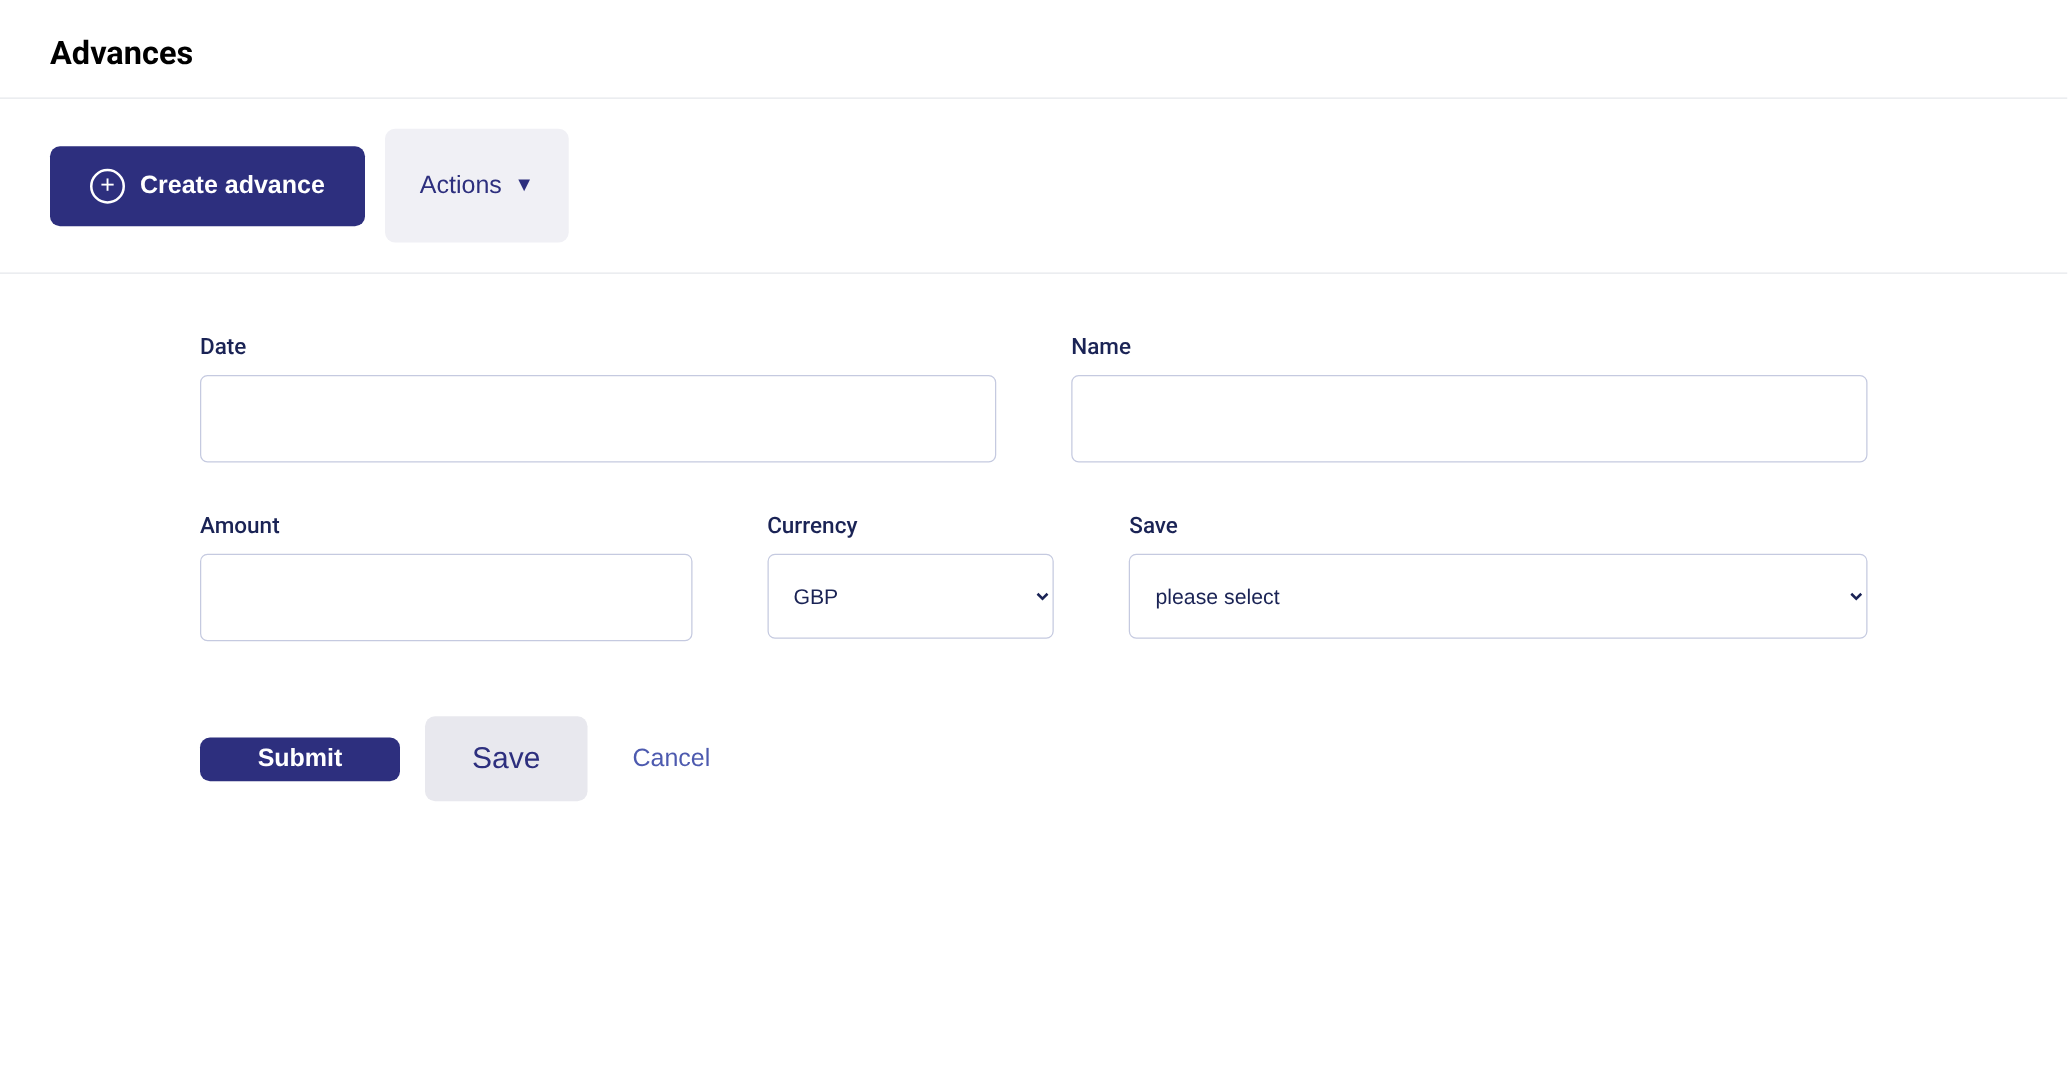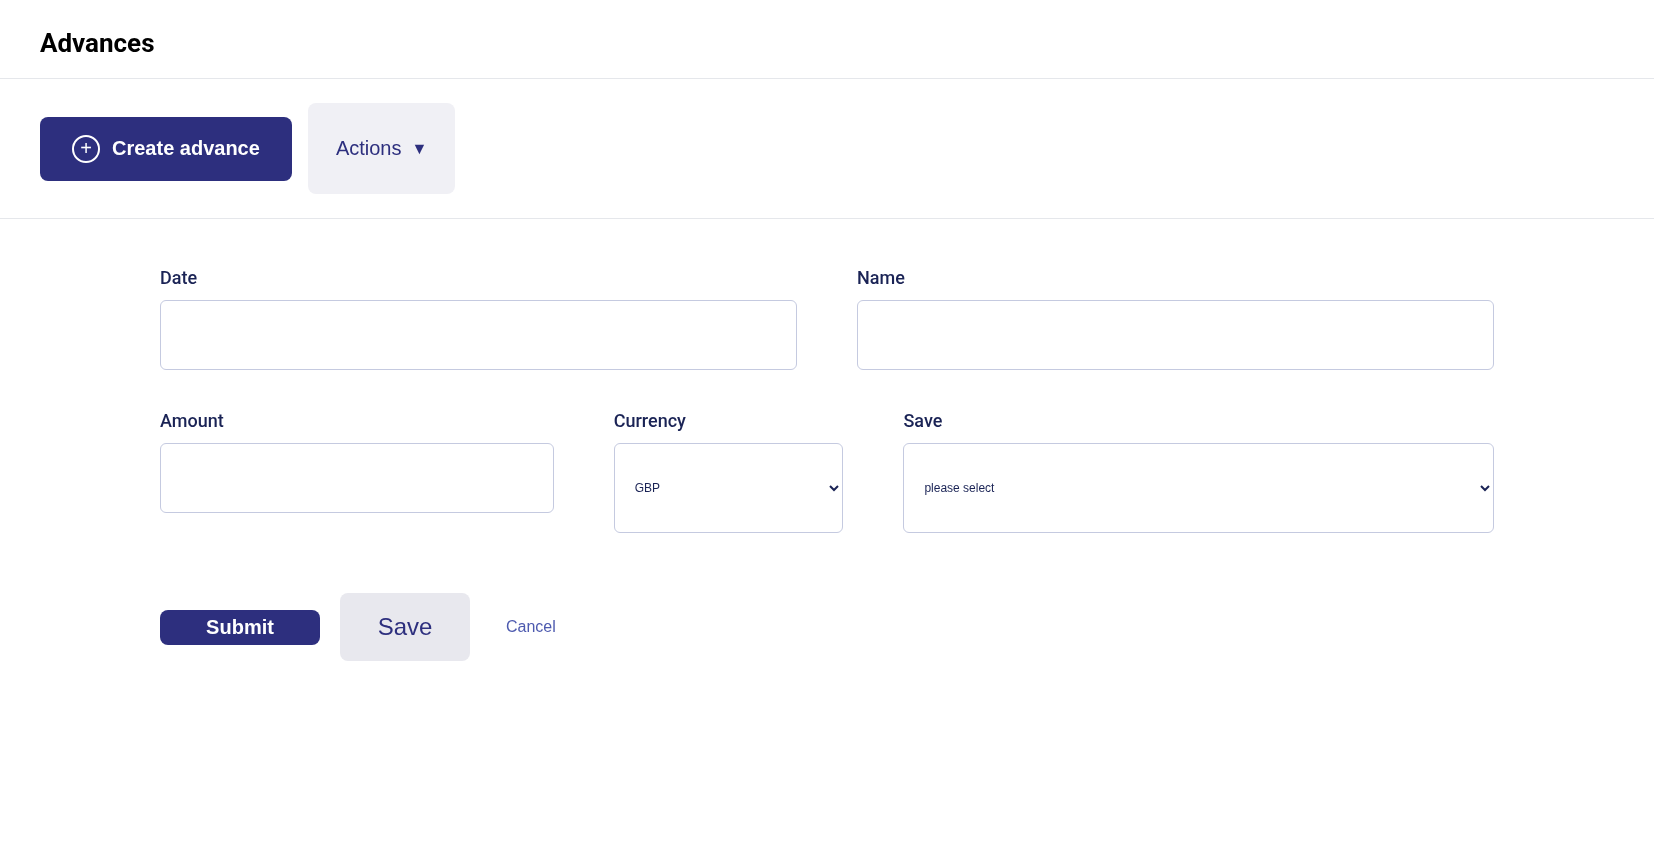--- a/index.html
+++ b/index.html
@@ -115,24 +115,24 @@
       color: #1a2355;
       outline: none;
       height: 70px;
       background: #ffffff;
     }
 
     .form-select {
       border: 1.5px solid #c5cae0;
       border-radius: 6px;
       padding: 18px 16px;
-      font-size: 12px;
+      font-size: 17px;
       color: #1a2355;
       outline: none;
-      height: 90px;
+      height: 68px;
       background: #ffffff;
       appearance: auto;
       cursor: pointer;
       width: 100%;
     }
 
     .form-actions {
       display: flex;
       align-items: center;
       gap: 20px;
@@ -160,21 +160,21 @@
       font-size: 24px;
       font-weight: 500;
       cursor: pointer;
       min-width: 130px;
     }
 
     .btn-cancel {
       background: none;
       border: none;
       color: #4d5aaf;
-      font-size: 16px;
+      font-size: 20px;
       font-weight: 500;
       cursor: pointer;
       padding: 20px 16px;
     }
   </style>
 </head>
 <body>
 
 <header class="page-header">
   <h1 class="page-title">Advances</h1>

